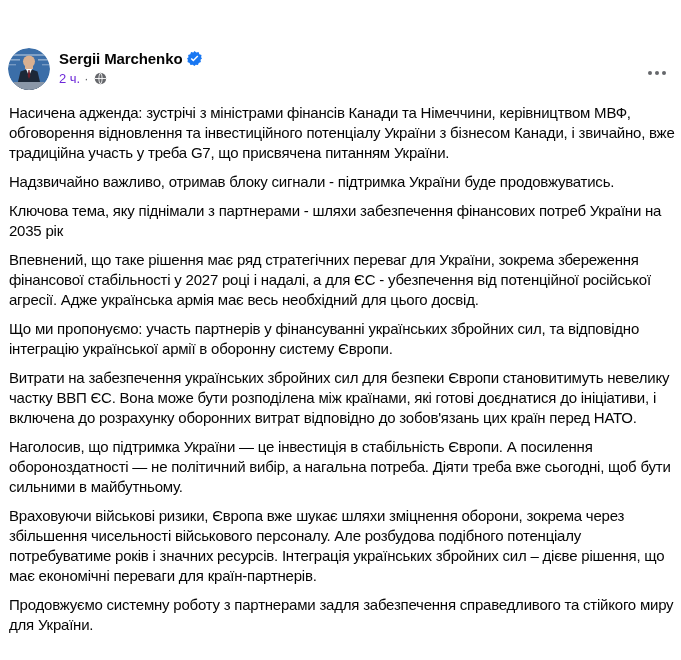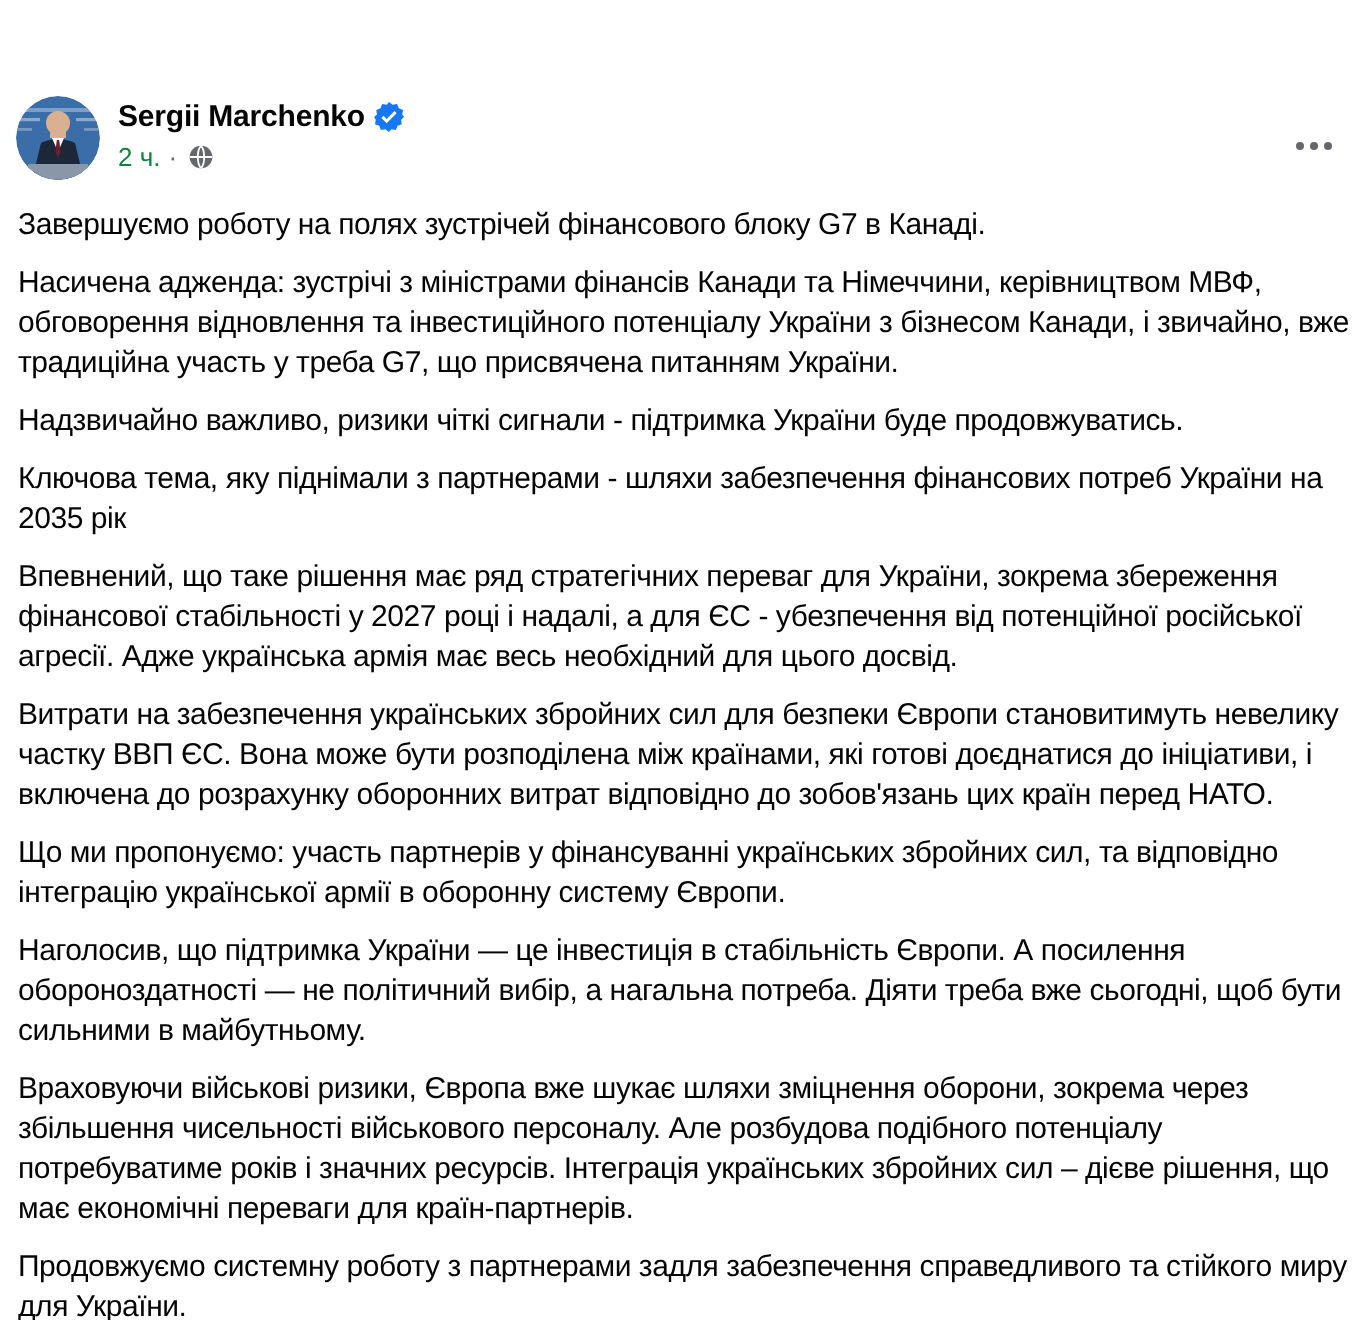--- a/index.html
+++ b/index.html
@@ -66,21 +66,21 @@
   }
   .meta-row {
     display: flex;
     align-items: center;
     gap: 4px;
     margin-top: 4px;
     font-size: 13px;
     color: #65676b;
   }
   .meta-row a {
-    color: #15803d;
+    color: #6d28d9;
     text-decoration: none;
     cursor: pointer;
   }
   .meta-dot { color: #65676b; }
   .globe {
     width: 13px;
     height: 13px;
     display: inline-block;
     margin-left: 1px;
   }
@@ -171,25 +171,24 @@
     </div>
 
     <button class="more-btn" aria-label="Actions">
       <span class="dot"></span>
       <span class="dot"></span>
       <span class="dot"></span>
     </button>
   </div>
 
   <div class="post-body">
-    <p>Завершуємо роботу на полях зустрічей фінансового блоку G7 в Канаді.</p>
     <p>Насичена адженда: зустрічі з міністрами фінансів Канади та Німеччини, керівництвом МВФ, обговорення відновлення та інвестиційного потенціалу України з бізнесом Канади, і звичайно, вже традиційна участь у треба G7, що присвячена питанням України.</p>
-    <p>Надзвичайно важливо, ризики чіткі сигнали - підтримка України буде продовжуватись.</p>
+    <p>Надзвичайно важливо, отримав блоку сигнали - підтримка України буде продовжуватись.</p>
     <p>Ключова тема, яку піднімали з партнерами - шляхи забезпечення фінансових потреб України на 2035 рік</p>
     <p>Впевнений, що таке рішення має ряд стратегічних переваг для України, зокрема збереження фінансової стабільності у 2027 році і надалі, а для ЄС - убезпечення від потенційної російської агресії. Адже українська армія має весь необхідний для цього досвід.</p>
+    <p>Що ми пропонуємо: участь партнерів у фінансуванні українських збройних сил, та відповідно інтеграцію української армії в оборонну систему Європи.</p>
     <p>Витрати на забезпечення українських збройних сил для безпеки Європи становитимуть невелику частку ВВП ЄС. Вона може бути розподілена між країнами, які готові доєднатися до ініціативи, і включена до розрахунку оборонних витрат відповідно до зобов'язань цих країн перед НАТО.</p>
-    <p>Що ми пропонуємо: участь партнерів у фінансуванні українських збройних сил, та відповідно інтеграцію української армії в оборонну систему Європи.</p>
     <p>Наголосив, що підтримка України — це інвестиція в стабільність Європи. А посилення обороноздатності — не політичний вибір, а нагальна потреба. Діяти треба вже сьогодні, щоб бути сильними в майбутньому.</p>
     <p>Враховуючи військові ризики, Європа вже шукає шляхи зміцнення оборони, зокрема через збільшення чисельності військового персоналу. Але розбудова подібного потенціалу потребуватиме років і значних ресурсів. Інтеграція українських збройних сил  – дієве рішення, що має економічні переваги для країн-партнерів.</p>
     <p>Продовжуємо системну роботу з партнерами задля забезпечення справедливого та стійкого миру для України.</p>
   </div>
 
 </div>
 
 </body></html>

